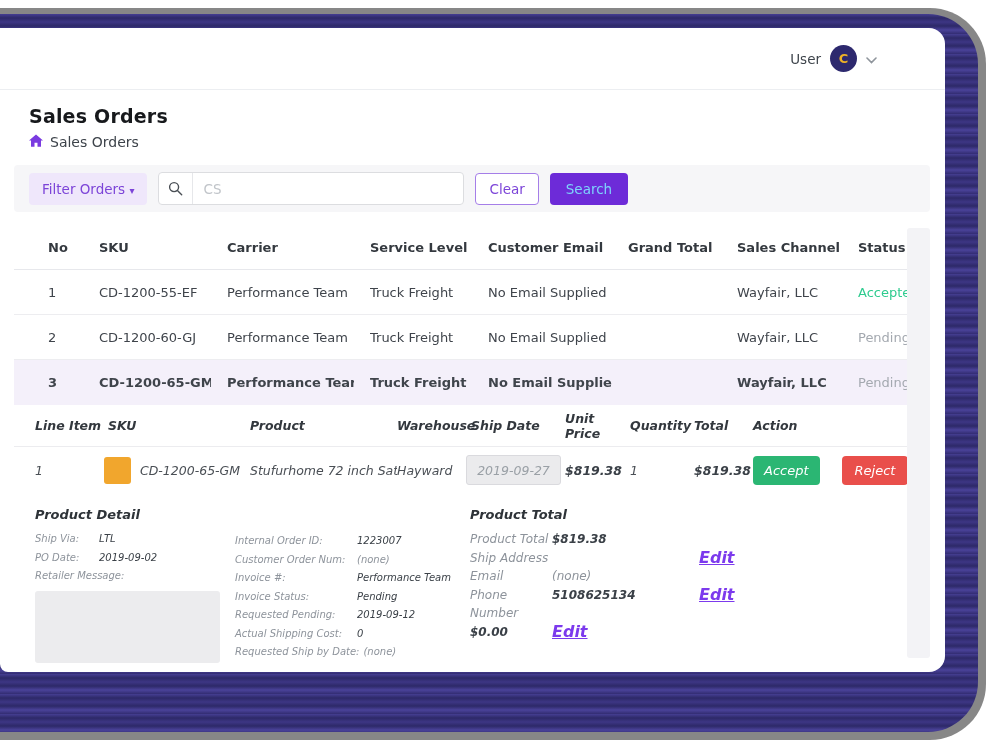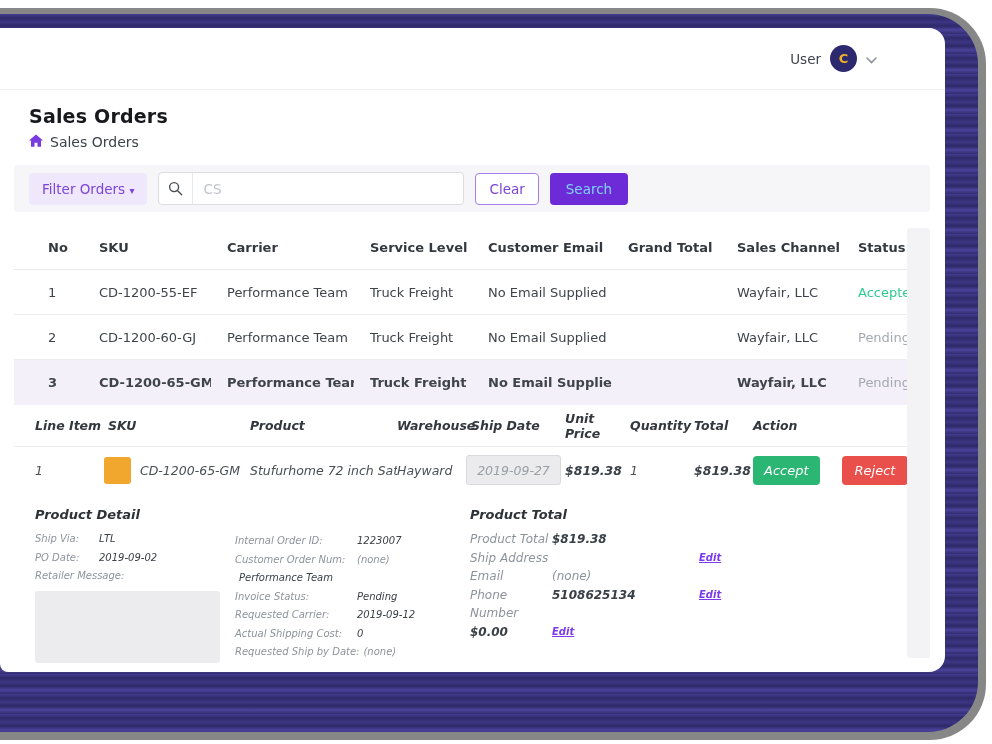--- a/index.html
+++ b/index.html
@@ -78,21 +78,21 @@
   .dline { display:flex; font-size:10px; line-height:18.5px; color:#8d939b; }
   .dline .lab { min-width:60px; }
   .dline .val { color:#3a4047; font-weight:400; margin-left:4px; }
   .dline .val.muted { color:#8d939b; font-weight:400; }
   .msg-box { width:185px; height:72px; background:#ececee; border-radius:3px; margin-top:5px; }
   .dcol2 .dline .lab { min-width:118px; }
   .pt-grid { display:grid; grid-template-columns:82px 147px auto; font-size:12px; line-height:18.5px; color:#8d939b; align-items:start; }
   .pt-grid .val { color:#3a4047; font-weight:700; }
   .pt-grid .val.muted { color:#8d939b; font-weight:400; }
   .redact-bar { height:11px; background:#eef0f1; border-radius:2px; margin:4px 0 3px; }
-  .edit-link { color:#7c3aed; font-weight:700; text-decoration:underline; cursor:pointer; font-size:10px; }
+  .edit-link { color:#7c3aed; font-weight:700; text-decoration:underline; cursor:pointer; font-size:16px; }
 </style>
 </head>
 <body>
 
 <div class="stage">
   <div class="frame-outer"></div>
   <div class="frame-inner"></div>
 
   <div class="screen">
 
@@ -277,28 +277,29 @@
           <div class="dcol2">
             <div class="dline">
                 <span class="lab">Internal Order ID:</span>
                 <span class="val">1223007</span>
               </div>
             <div class="dline">
                 <span class="lab">Customer Order Num:</span>
                 <span class="val muted">(none)</span>
               </div>
             <div class="dline">
+                <span class="lab">Invoice #:</span>
                 <span class="val">Performance Team</span>
               </div>
             <div class="dline">
                 <span class="lab">Invoice Status:</span>
                 <span class="val">Pending</span>
               </div>
             <div class="dline">
-                <span class="lab">Requested Carrier:</span>
+                <span class="lab">Requested Pending:</span>
                 <span class="val">2019-09-12</span>
               </div>
             <div class="dline">
                 <span class="lab">Actual Shipping Cost:</span>
                 <span class="val">0</span>
               </div>
             <div class="dline">
                 <span class="lab">Requested Ship by Date:</span>
                 <span class="val muted">(none)</span>
               </div>

